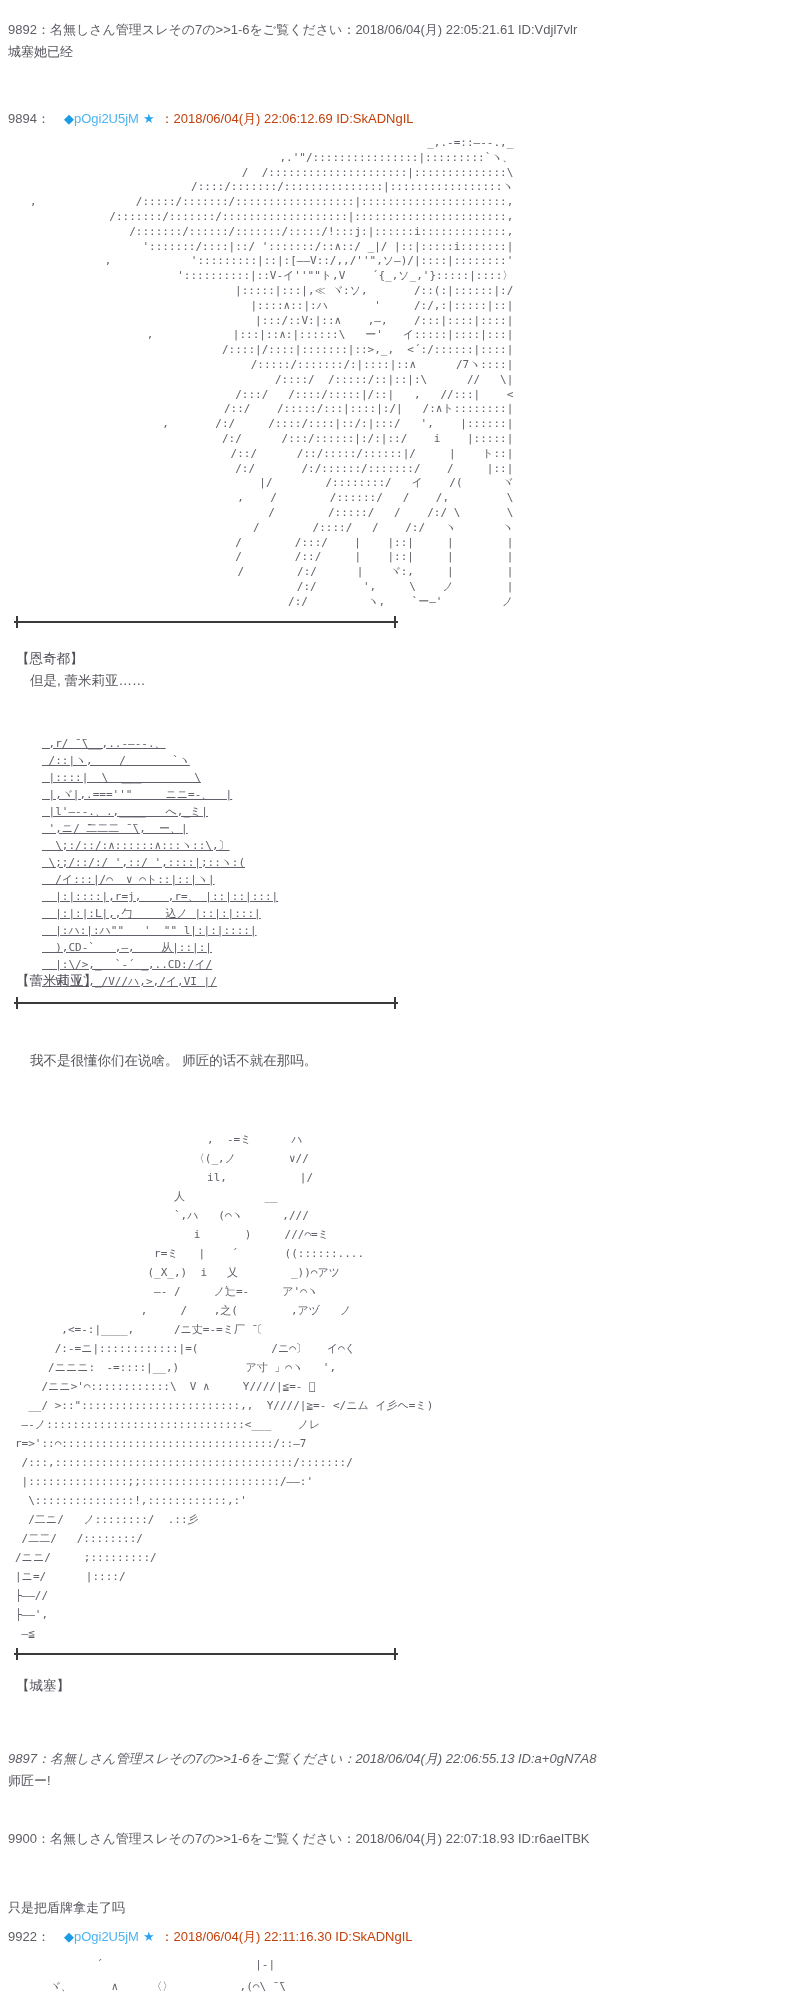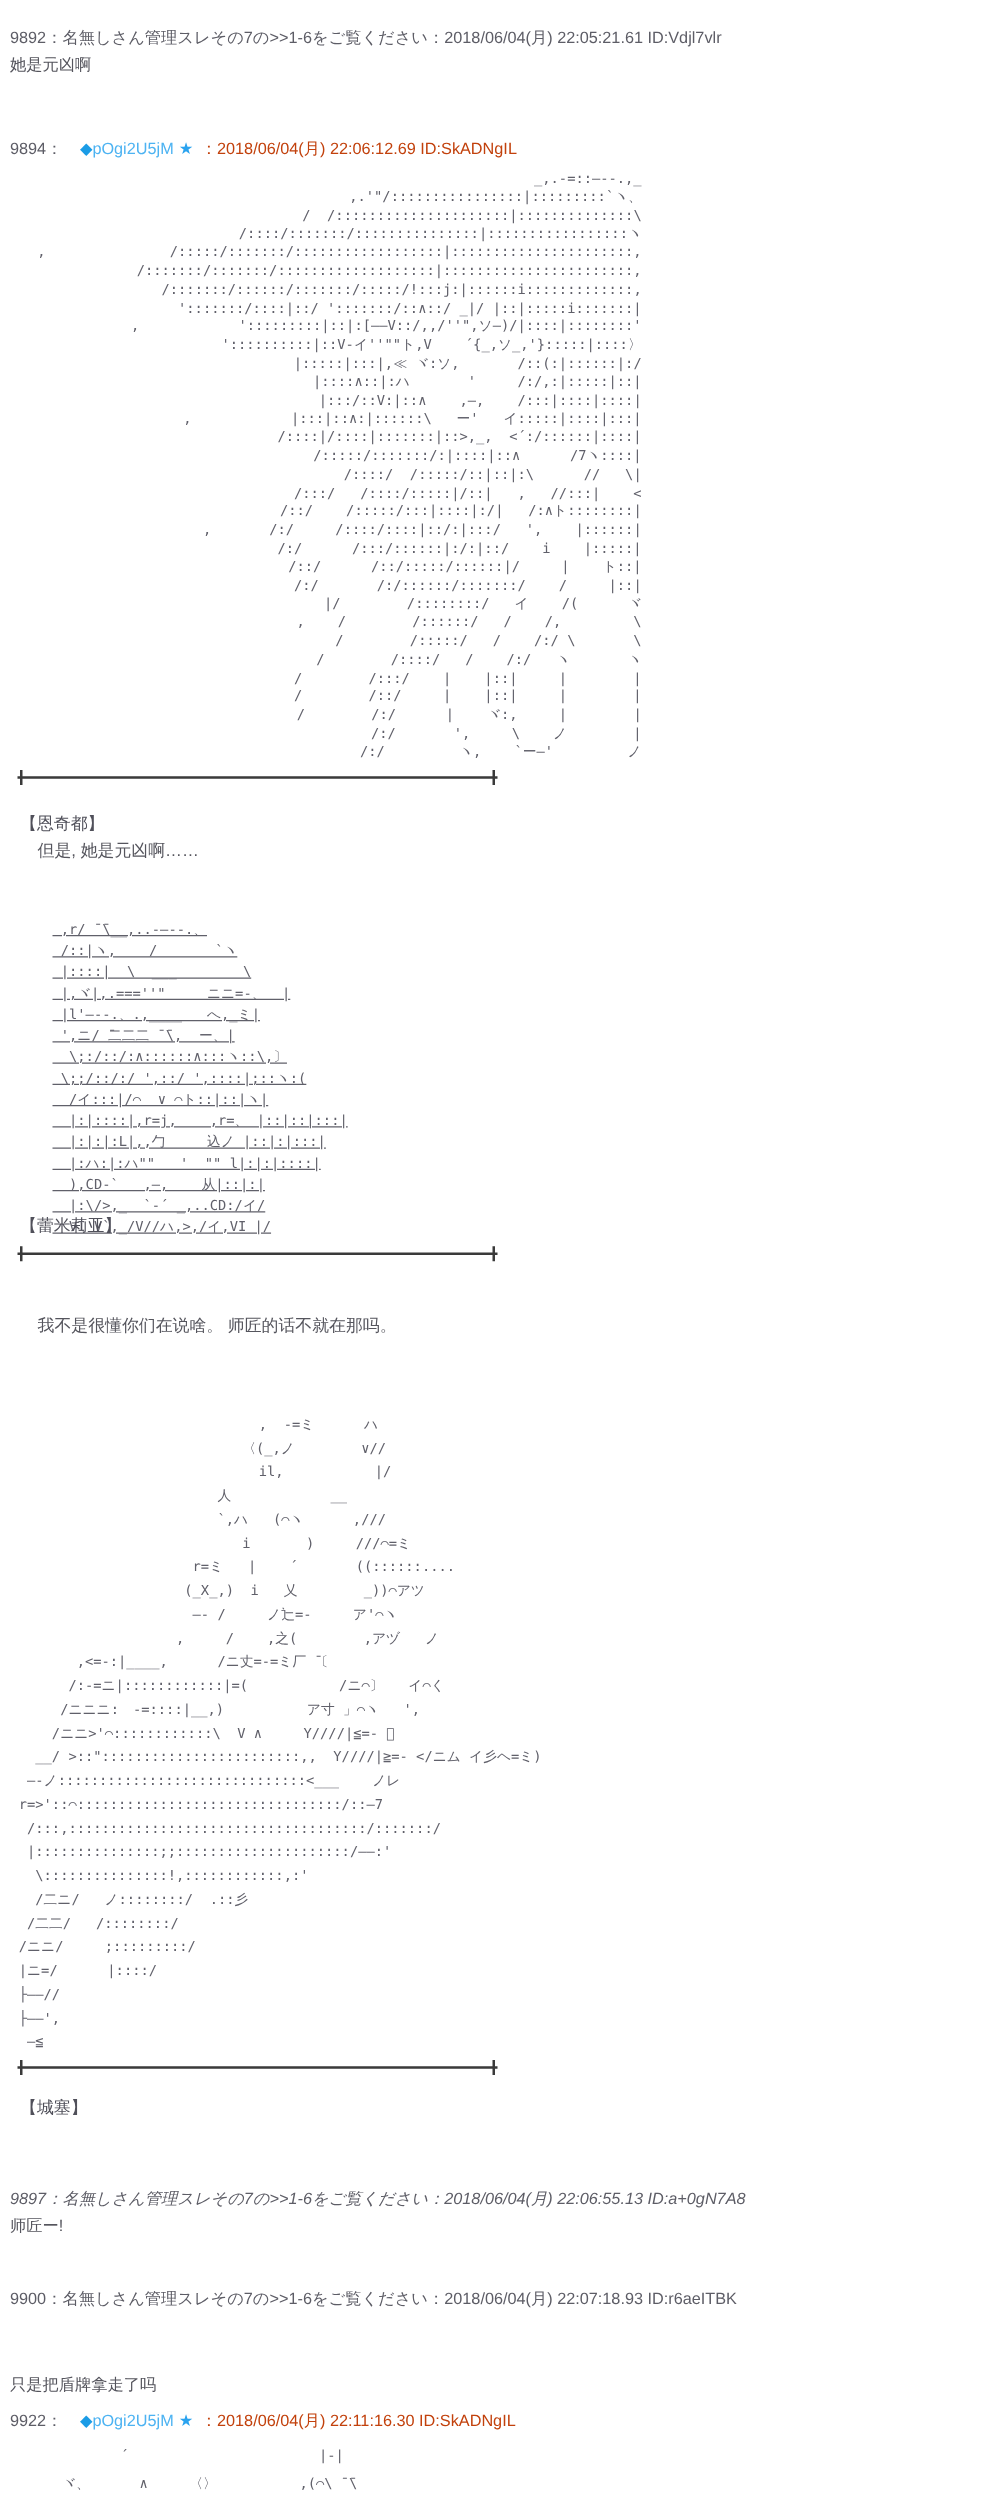--- a/index.html
+++ b/index.html
@@ -31,21 +31,21 @@
   }
   .divider::before{left:2px;}
   .divider::after{right:2px;}
   .speaker{font-size:13.5px;color:#50505a;white-space:nowrap;}
   .dialog{font-size:13.5px;color:#55555d;white-space:nowrap;line-height:20px;}
 </style>
 </head>
 <body>
 
 <div class="abs hdr" style="left:8px;top:21px;">9892：名無しさん管理スレその7の&gt;&gt;1-6をご覧ください：2018/06/04(月) 22:05:21.61 ID:Vdjl7vlr</div>
-<div class="abs body-line" style="left:8px;top:43px;">她是元凶啊</div>
+<div class="abs body-line" style="left:8px;top:43px;">城塞她已经</div>
 
 <div class="abs hdr" style="left:8px;top:110px;">
   <span class="trip-prefix">9894：</span><span class="trip-diamond">◆</span><span class="trip-name">pOgi2U5jM</span><span class="trip-star">★</span><span class="trip-rest">：2018/06/04(月) 22:06:12.69 ID:SkADNgIL</span>
 </div>
 
 <pre class="abs aa aa-1" style="left:10px;top:136px;text-align:right;">                        _,.-=::―--.,_
                     ,.'"/::::::::::::::::|:::::::::`ヽ、
                   /  /:::::::::::::::::::::|::::::::::::::\
                  /::::/:::::::/:::::::::::::::|:::::::::::::::::ヽ
 ,               /:::::/:::::::/::::::::::::::::::|::::::::::::::::::::::,
@@ -73,21 +73,21 @@
    /        /::::/   /    /:/   ヽ       ヽ
   /        /:::/    |    |::|     |        |
  /        /::/     |    |::|     |        |
 /        /:/      |    ヾ:,     |        |
         /:/       ',     \    ノ        |
        /:/         ヽ,    `ー―'         ノ</pre>
 
 <div class="abs divider" style="left:14px;top:621px;width:384px;"></div>
 
 <div class="abs speaker" style="left:16px;top:650px;">【恩奇都】</div>
-<div class="abs dialog" style="left:30px;top:671px;">但是, 她是元凶啊……</div>
+<div class="abs dialog" style="left:30px;top:671px;">但是, 蕾米莉亚……</div>
 
 <pre class="abs aa aa-2" style="left:42px;top:735px;text-decoration:underline;"> ,r/ ̄ ̄\__,..-―--.、
  /::|ヽ,    /       `ヽ
  |::::|  \  ___        \
  |,ヾ|,.===''"     ニニ=-、  |
  |l'―--.、.,____   へ,_ミ|
  ',ニ/ ̄二二二 ̄ ̄\,  ー、|
   \;:/::/:∧::::::∧:::ヽ::\,〕
  \;;/::/:/ ',::/ ',::::|;::ヽ:(
   /イ:::|/⌒  ∨ ⌒ト::|::|ヽ|

